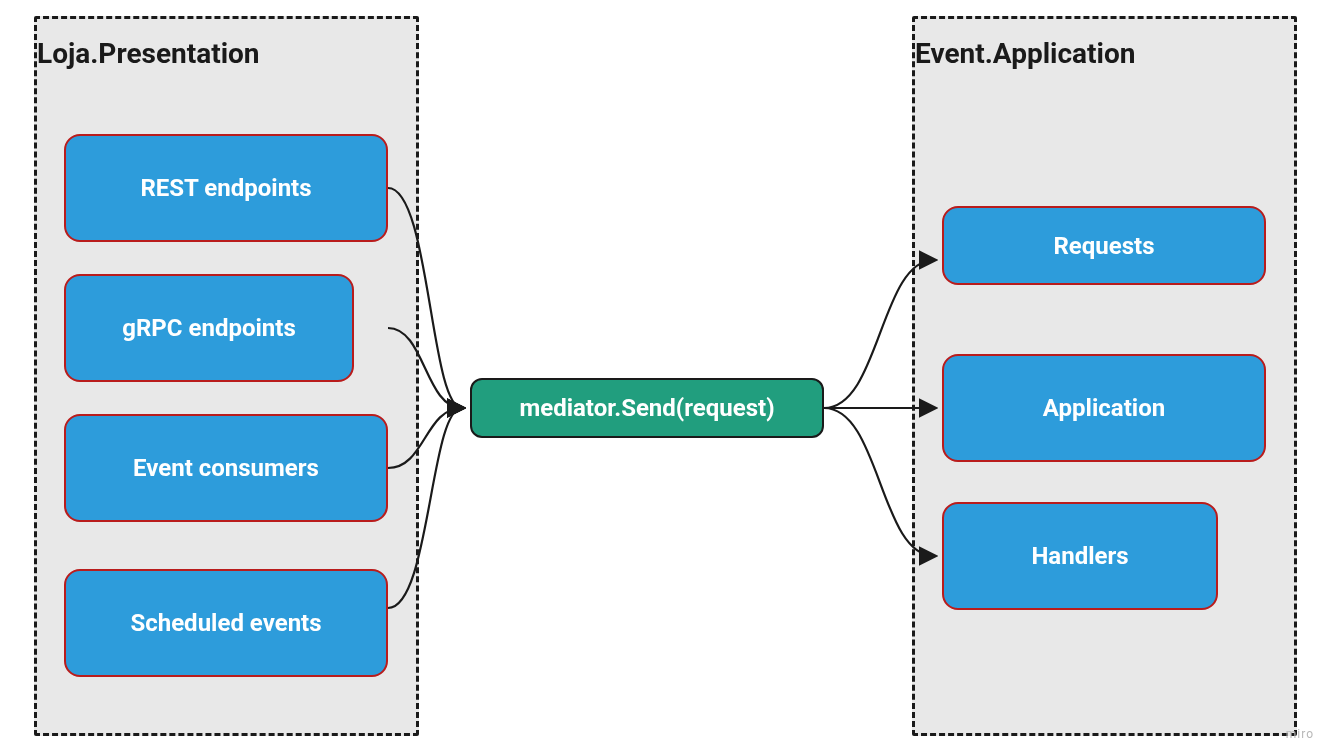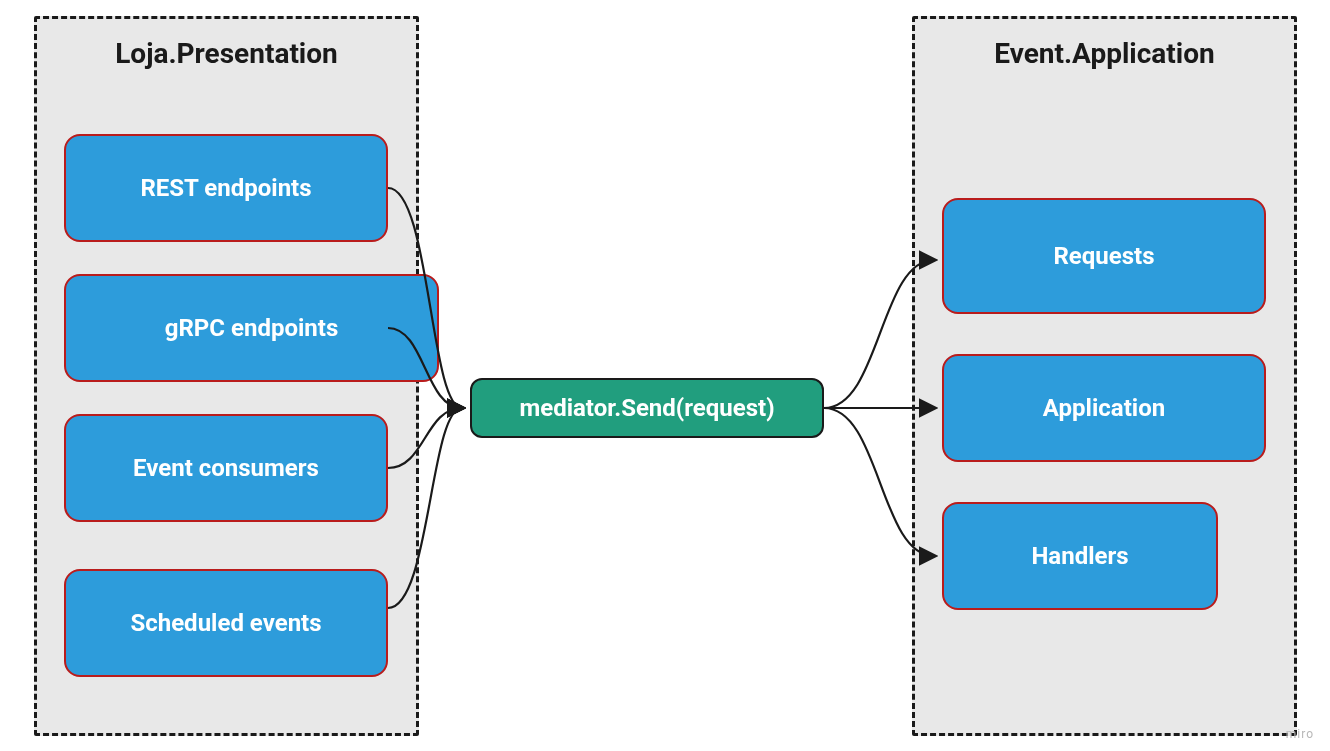--- a/index.html
+++ b/index.html
@@ -14,21 +14,21 @@
   .container-box {
     position: absolute;
     border: 3px dashed #1a1a1a;
     background: #e8e8e8;
     border-radius: 2px;
   }
   .container-title {
     position: absolute;
     top: 18px;
     width: 100%;
-    text-align: center;
+    text-align: left;
     font-weight: 700;
     font-size: 28px;
     color: #1a1a1a;
   }
   .blue-box {
     position: absolute;
     background: #2d9cdb;
     border: 2px solid #b91c1c;
     border-radius: 16px;
     color: #ffffff;
@@ -70,41 +70,41 @@
 <body>
 
 <div class="container-box" style="left:34px; top:16px; width:385px; height:720px;">
   <div class="container-title">Loja.Presentation</div>
 </div>
 
 <div class="blue-box" style="left:64px; top:134px; width:324px; height:108px;">
   <span>REST endpoints</span>
 </div>
 
-<div class="blue-box" style="left:64px; top:274px; width:375px; height:108px;">
+<div class="blue-box" style="left:64px; top:274px; width:290px; height:108px;">
   <span>gRPC endpoints</span>
 </div>
 
 <div class="blue-box" style="left:64px; top:414px; width:324px; height:108px;">
   <span>Event consumers</span>
 </div>
 
 <div class="blue-box" style="left:64px; top:554px; width:324px; height:108px;margin-top:15px;">
   <span>Scheduled events</span>
 </div>
 
 <div class="green-box" style="left:470px; top:378px; width:354px; height:60px;">
   <span>mediator.Send(request)</span>
 </div>
 
 <div class="container-box" style="left:912px; top:16px; width:385px; height:720px;">
   <div class="container-title">Event.Application</div>
 </div>
 
-<div class="blue-box" style="left:942px; top:198px; width:324px; height:116px;">
+<div class="blue-box" style="left:942px; top:206px; width:324px; height:79px;">
   <span>Requests</span>
 </div>
 
 <div class="blue-box" style="left:942px; top:354px; width:324px; height:108px;">
   <span>Application</span>
 </div>
 
 <div class="blue-box" style="left:942px; top:502px; width:276px; height:108px;">
   <span>Handlers</span>
 </div>

